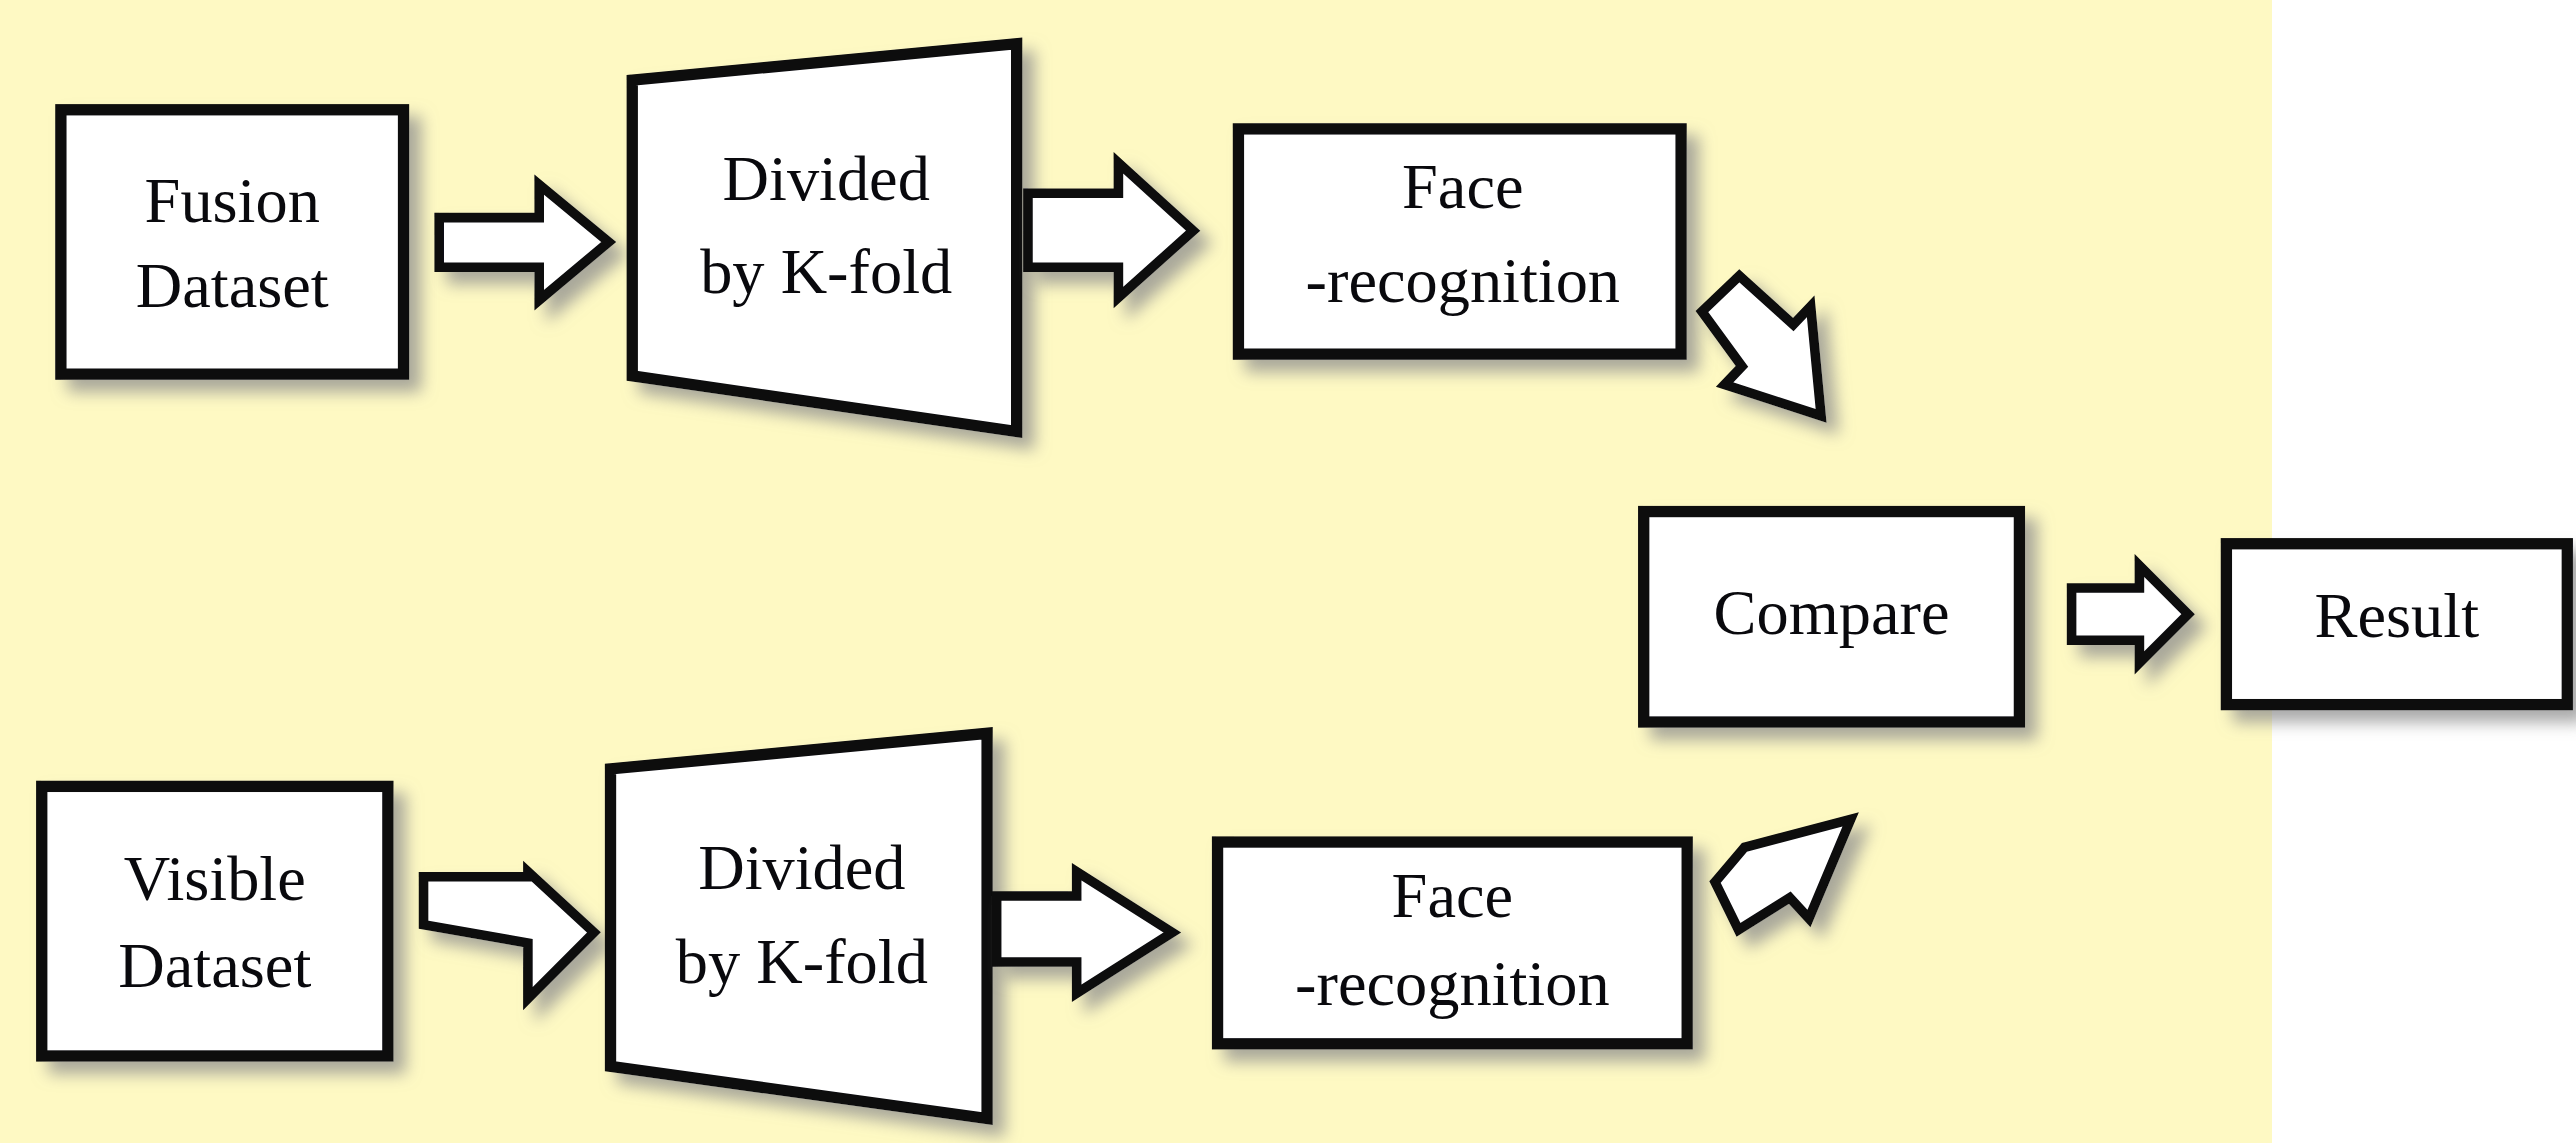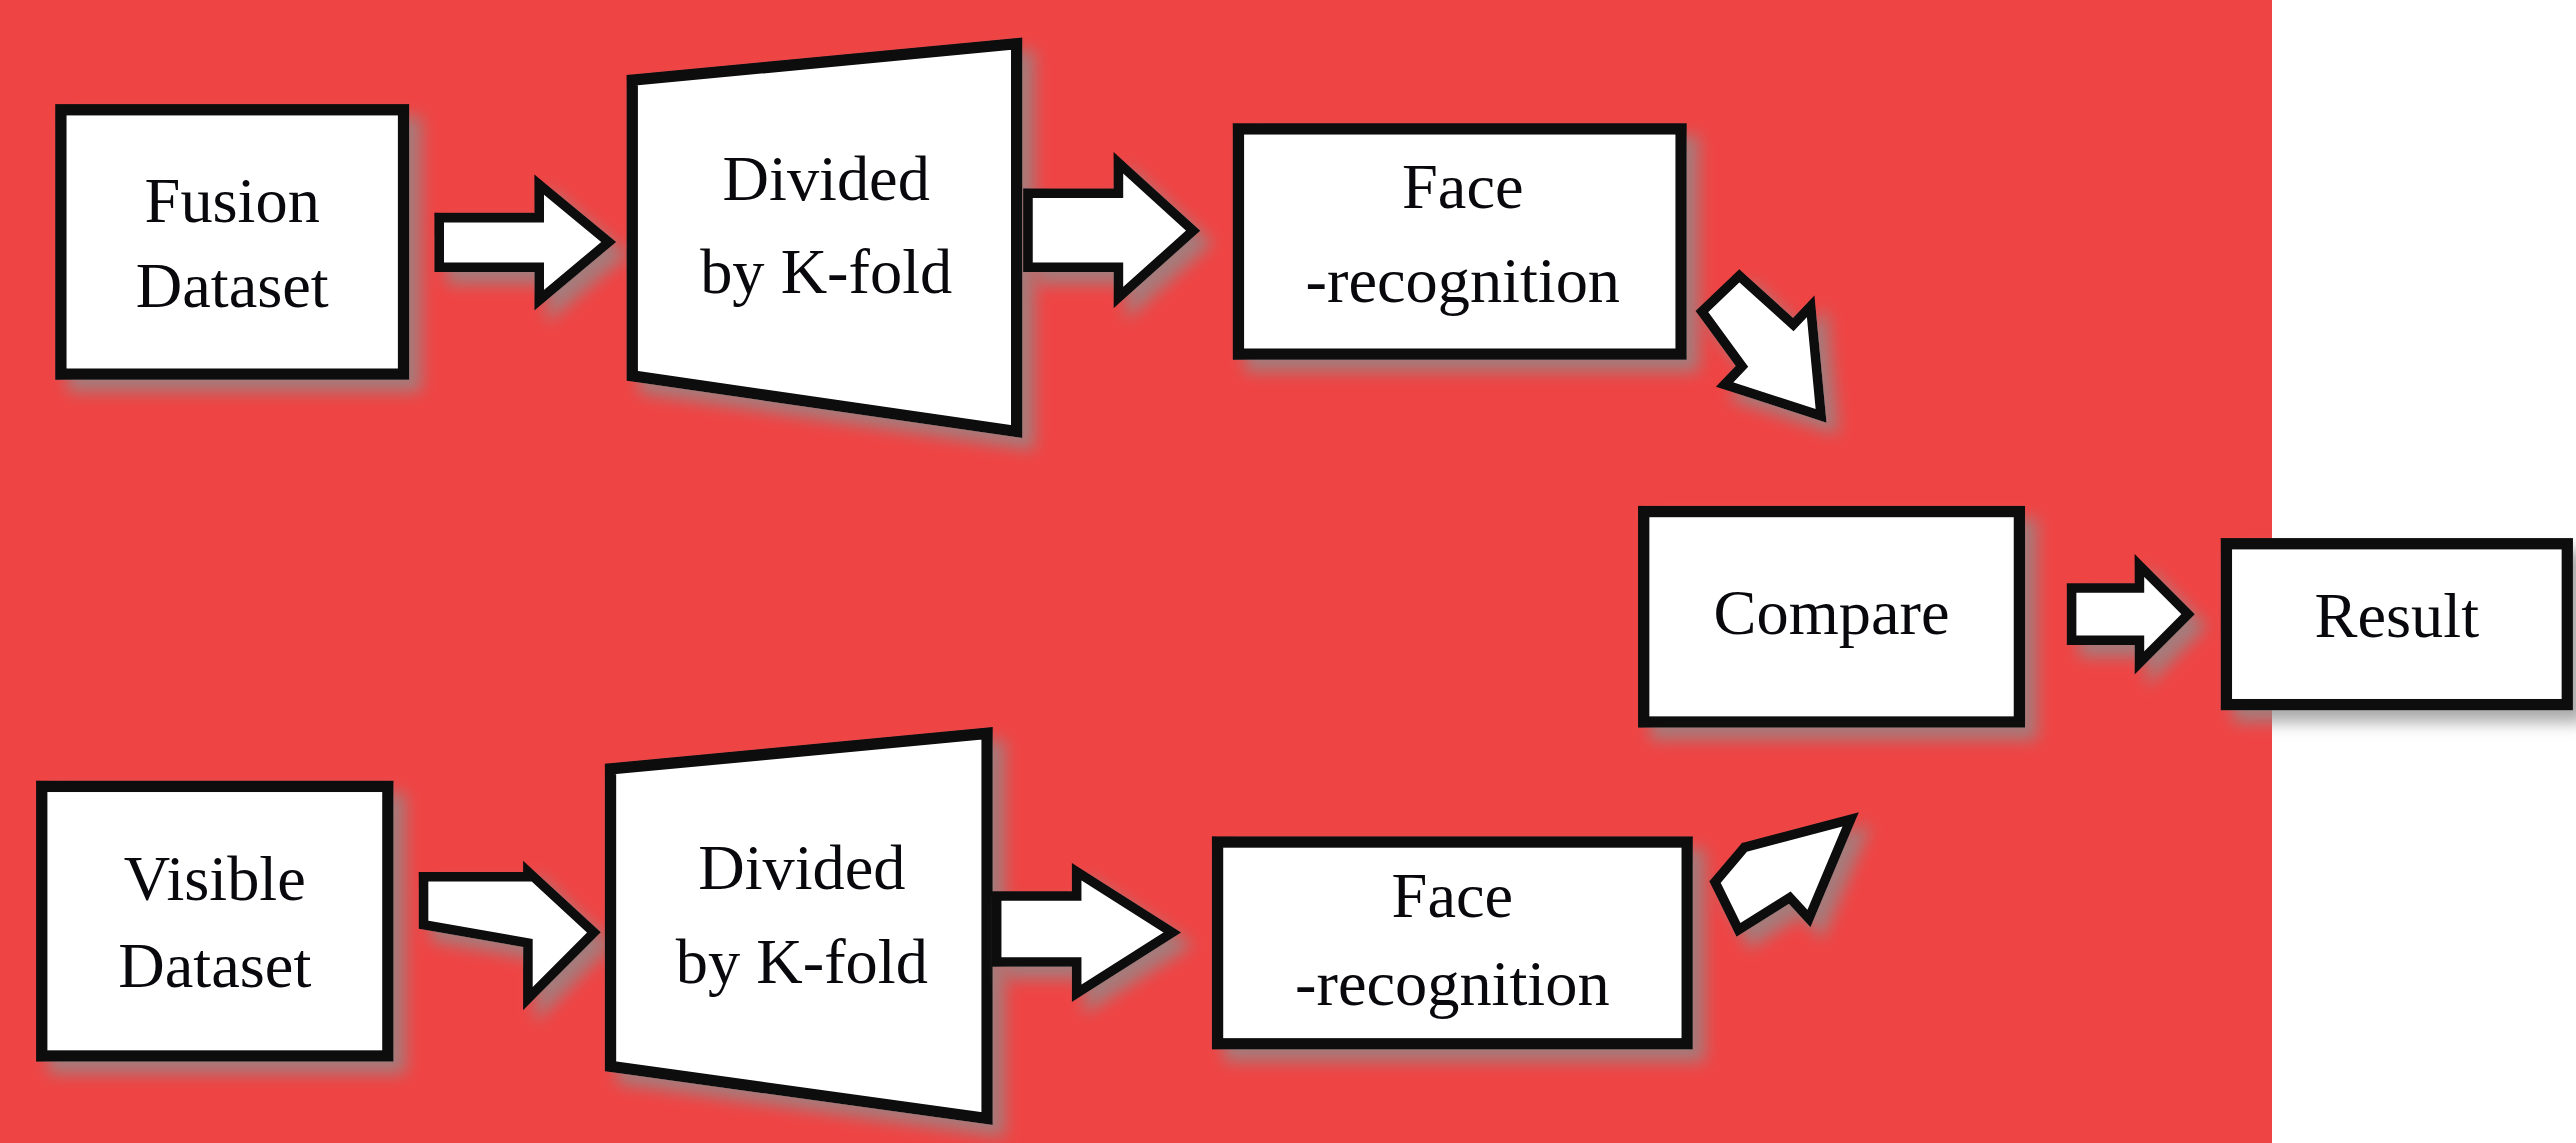--- a/index.html
+++ b/index.html
@@ -10,21 +10,21 @@
   body {
     width: 2576px;
     height: 1144px;
     font-family: "Liberation Serif", "DejaVu Serif", serif;
     overflow: hidden;
   }
   #diagram-root {
     position: relative;
     width: 2272px;
     height: 1144px;
-    background: #ef4444;
+    background: #fef9c3;
   }
   svg.canvas {
     position: absolute;
     top: 0;
     left: 0;
     width: 2576px;
     height: 1144px;
     display: block;
   }
   .node-label {

